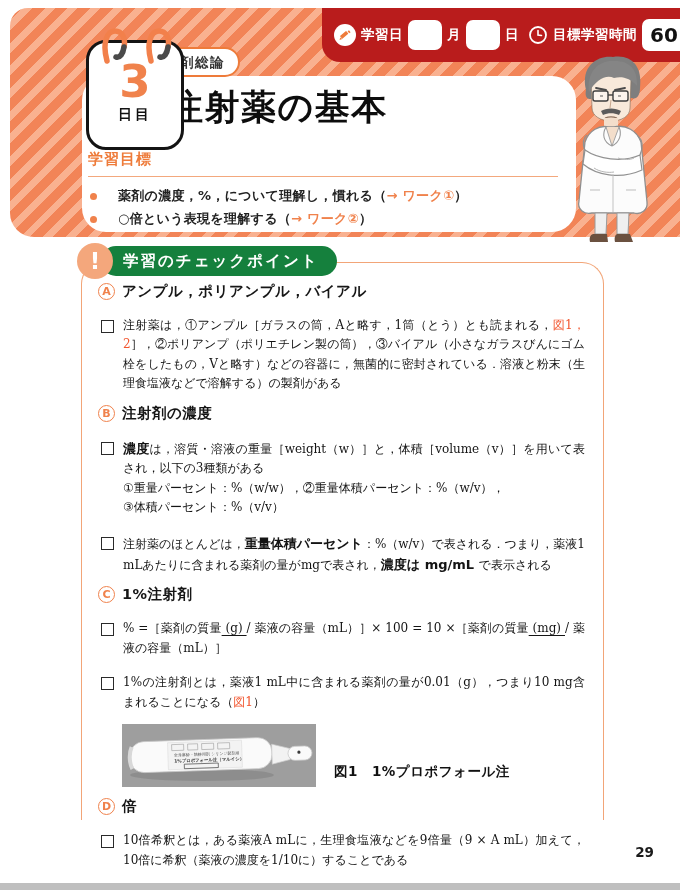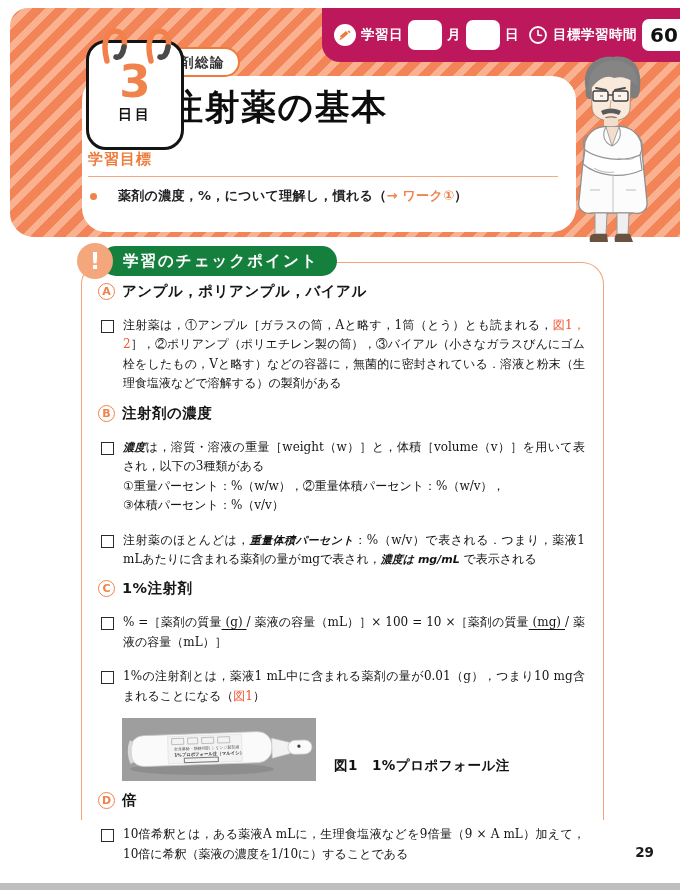--- a/index.html
+++ b/index.html
@@ -5,21 +5,21 @@
   html,body{margin:0;padding:0;background:#fff;}
   .page{position:relative;width:680px;height:890px;background:#ffffff;overflow:hidden;
         font-family:"DejaVu Sans","Liberation Sans",sans-serif;}
 
   
   .stripes{position:absolute;left:10px;top:8px;right:0;height:229px;
     background:repeating-linear-gradient(135deg,#f28457 0 9px,#f9b190 9px 16px);
     border-radius:18px 0 0 24px;}
 
   
-  .topbar{position:absolute;left:322px;top:8px;right:0;height:54px;background:#be185d;
+  .topbar{position:absolute;left:322px;top:8px;right:0;height:54px;background:#b91c1c;
     border-bottom-left-radius:18px;display:flex;align-items:center;gap:5px;padding:0 10px 0 12px;
     color:#fff;z-index:3;}
   .topbar .lbl{font-weight:700;font-size:13.5px;letter-spacing:.5px;white-space:nowrap;}
   .datebox{width:34px;height:30px;background:#fff;border-radius:7px;display:inline-block;flex:0 0 auto;}
   .timebox{min-width:38px;height:32px;background:#fff;border-radius:7px;color:#111;font-weight:700;
     font-size:20px;line-height:32px;text-align:center;padding:0 3px;flex:0 0 auto;}
   .iconcircle{width:22px;height:22px;border-radius:50%;background:#fff;display:flex;
     align-items:center;justify-content:center;flex:0 0 auto;}
 
   
@@ -68,21 +68,21 @@
   .sec-head{display:flex;align-items:center;margin:6px 0 4px 2px;}
   .sec-letter{width:17px;height:17px;border:1.7px solid #f0824c;border-radius:50%;color:#f0824c;
     font-size:11px;font-weight:800;display:inline-flex;align-items:center;justify-content:center;
     margin-right:7px;flex:0 0 auto;box-sizing:border-box;}
   .sec-title{font-size:14.5px;font-weight:700;color:#161616;letter-spacing:.5px;}
   .check-item{position:relative;padding-left:25px;margin:15px 2px 10px 2px;}
   .checkbox{position:absolute;left:3px;top:4px;width:11px;height:11px;border:1.6px solid #2a2a2a;
     background:#fff;}
   .ci-text{display:block;font-family:"DejaVu Serif","Liberation Serif",serif;font-size:12px;
     line-height:1.62;color:#141414;text-align:justify;white-space:pre-wrap;}
-  .seg-bold{font-family:"DejaVu Sans","Liberation Sans",sans-serif;font-weight:700;font-size:11px;font-style:italic;}
+  .seg-bold{font-family:"DejaVu Sans","Liberation Sans",sans-serif;font-weight:700;font-size:13px;}
   .seg-link{color:#f2552e;}
   .seg-work{color:#f0824c;font-weight:700;}
   .seg-underline{text-decoration:underline;text-underline-offset:3px;}
 
   
   .figure-row{display:flex;align-items:flex-end;gap:18px;margin:12px 0 8px 26px;}
   .ampule-wrap{width:194px;height:63px;flex:0 0 auto;}
   .fig-caption{font-size:13.5px;font-weight:800;color:#111;margin-bottom:6px;letter-spacing:.5px;}
 
   
@@ -136,20 +136,24 @@
   <div class="badge">薬剤総論</div>
 
   <h1 class="title">注射薬の基本</h1>
 
   <div class="objectives">
     <div class="obj-head">学習目標</div>
     <hr class="obj-line">
     <div class="obj-item">
       <span class="obj-dot"></span>
       <span><span>薬剤の濃度，%，について理解し，慣れる（</span><span class="seg-work">→ ワーク①</span><span>）</span></span>
+    </div>
+    <div class="obj-item">
+      <span class="obj-dot"></span>
+      <span><span>○倍という表現を理解する（</span><span class="seg-work">→ ワーク②</span><span>）</span></span>
     </div>
   </div>
 
   <svg class="doctor" viewBox="0 0 112 196">
 
     <path d="M30 38 C24 12 44 3 57 5 C74 2 87 13 84 36 C84 44 80 48 76 46 L33 47 C30 46 29 43 30 38 Z" fill="#7e7e7e"></path>
 
     <path d="M35 26 C35 20 42 16 56 16 C70 16 75 20 75 27 L74 56 C74 64 66 69 55 69 C45 69 36 64 36 56 Z" fill="#f8e9da" stroke="#8a7563" stroke-width="0.7"></path>
 
     <path d="M33 40 C30 18 45 8 57 9 C72 8 82 16 81 34 C74 26 66 24 58 26 C50 22 40 28 33 40 Z" fill="#858585"></path>

